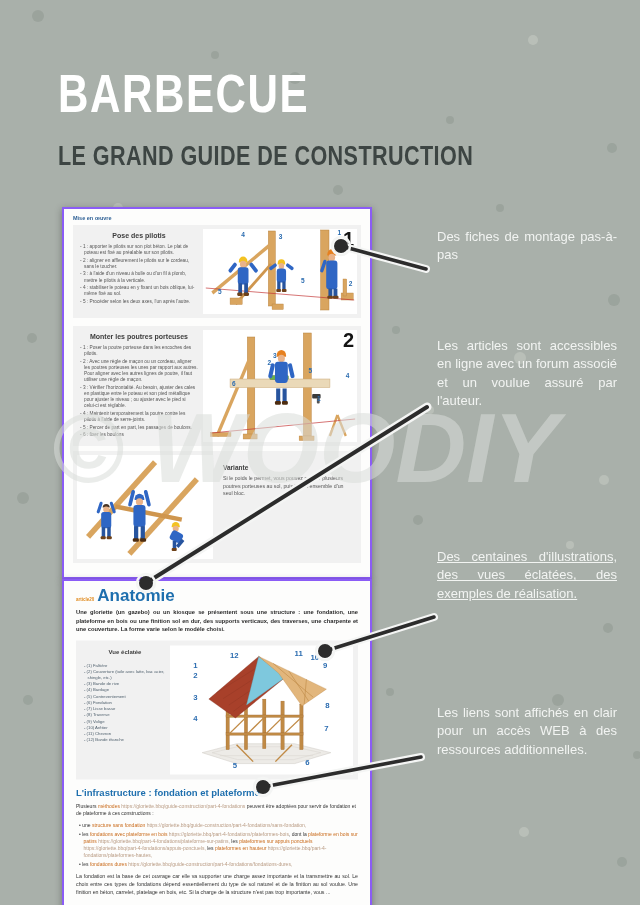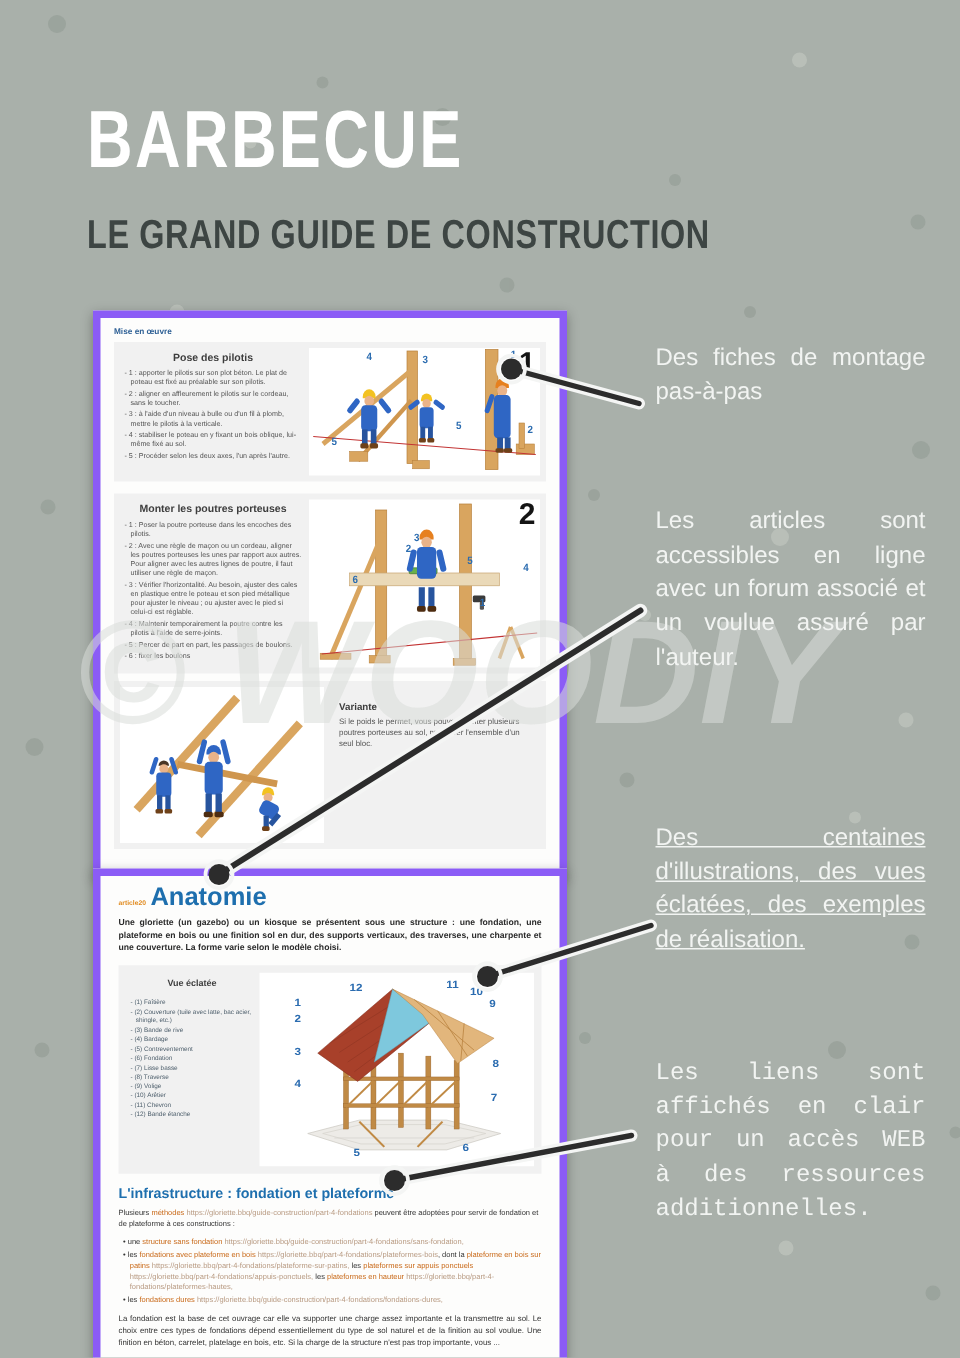--- a/index.html
+++ b/index.html
@@ -16,21 +16,21 @@
     font-size:54px;font-weight:800;color:#ffffff;letter-spacing:2px;
     transform:scaleX(.78);transform-origin:0 0;white-space:nowrap;
   }
   .hdr-sub{
     position:absolute;left:58px;top:141px;z-index:2;
     font-size:27px;font-weight:800;color:#3d4543;letter-spacing:.5px;
     transform:scaleX(.80);transform-origin:0 0;white-space:nowrap;
   }
 
   
-  .doc{position:absolute;background:#fdfdfc;border:5px solid #8b5cf6;
+  .doc{position:absolute;background:#fdfdfc;border:2px solid #8b5cf6;
        box-shadow:0 2px 7px rgba(25,30,27,.38);z-index:1;overflow:hidden;}
   #doc1{left:62px;top:207px;width:306px;height:368px;}
   #doc2{left:62px;top:579px;width:306px;height:326px;}
   .half{transform:scale(.5);transform-origin:0 0;width:200%;}
   .docpad{padding:12px 18px;}
 
   .crumb{font-size:11px;font-weight:700;color:#2e6095;}
 
   .card{background:#f1f1f1;display:flex;margin-top:8px;position:relative;}
   .card1{height:186px;}
@@ -74,23 +74,23 @@
   .inf-ul{margin:6px 0 0 6px;padding:0;list-style:none;font-size:10px;color:#333;line-height:1.45;}
   .inf-ul li{padding-left:9px;text-indent:-9px;margin-bottom:2px;}
   .inf-ul li::before{content:"\2022  ";}
   .closing{margin-top:10px;font-size:10.5px;color:#333;line-height:1.5;text-align:justify;}
 
   
   .wm{position:absolute;left:51px;top:392px;z-index:2;
       font-size:98px;font-weight:800;color:rgba(217,221,217,.55);
       white-space:nowrap;letter-spacing:0;font-style:italic;}
   .note{position:absolute;left:437px;width:180px;z-index:2;
-        color:#f2f4f2;font-size:16px;font-weight:400;line-height:1.42;
+        color:#f2f4f2;font-size:13px;font-weight:400;line-height:1.42;
         text-align:justify;}
-  #note1{top:228px;} #note2{top:337px;} #note3{top:548px;text-decoration:underline;} #note4{top:704px;font-family:Liberation Mono, monospace;}
+  #note1{top:228px;} #note2{top:337px;} #note3{top:548px;text-decoration:underline;} #note4{top:704px;}
   .callouts{position:absolute;inset:0;z-index:3;pointer-events:none;}
 </style>
 </head>
 <body>
 
 <svg class="speckles" viewBox="0 0 640 905">
   <g fill="#8e978f" opacity=".5">
     <circle cx="38" cy="16" r="6"></circle>
       <circle cx="215" cy="55" r="4"></circle>
       <circle cx="295" cy="78" r="6"></circle>

